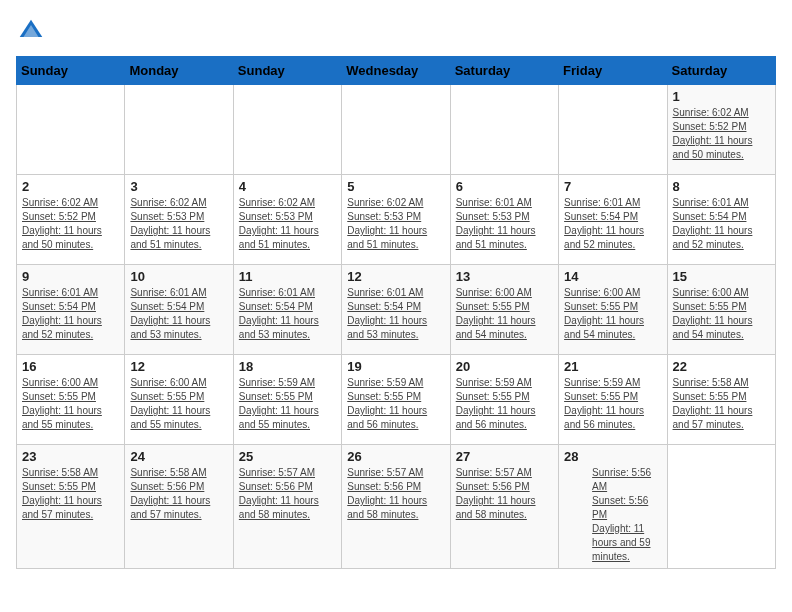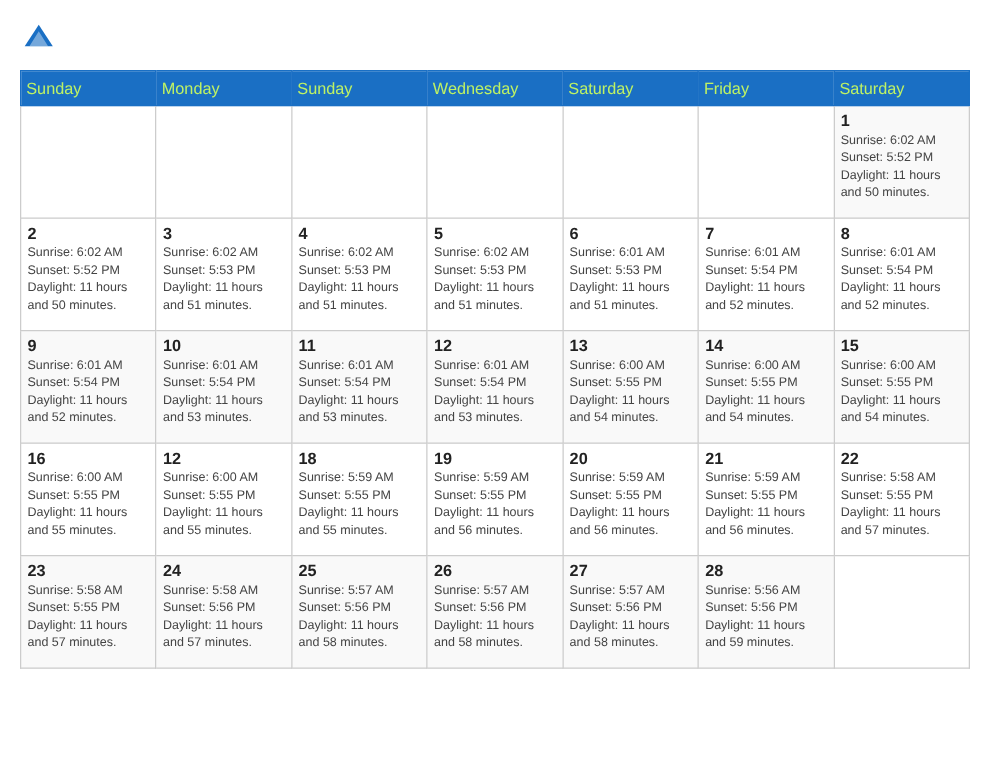--- a/index.html
+++ b/index.html
@@ -52,24 +52,24 @@
       font-size: 14px;
       color: #555;
     }
     table {
       width: 100%;
       border-collapse: collapse;
       table-layout: fixed;
     }
     thead th {
       background: #1a6fc4;
-      color: #bef264;
+      color: #000000;
       padding: 6px 4px;
       font-size: 13px;
-      font-weight: normal;
+      font-weight: bold;
       text-align: left;
       border: 1px solid #1a6fc4;
     }
     tbody td {
       vertical-align: top;
       border: 1px solid #ccc;
       padding: 4px 5px;
       height: 90px;
       font-size: 10.5px;
       color: #333;
@@ -82,20 +82,21 @@
       font-size: 13px;
       font-weight: bold;
       color: #222;
       display: block;
       margin-bottom: 2px;
     }
     .day-info {
       font-size: 10px;
       color: #444;
       line-height: 1.4;
+      text-decoration: underline;
     }
     .empty-cell {
       background: #fff !important;
     }
   </style>
 </head>
 <body>
 
 <div class="header">
   <div class="logo">
@@ -299,20 +300,20 @@
 Daylight: 11 hours and 58 minutes.</div>
         </td>
         <td>
           <span class="day-num">27</span>
           <div class="day-info" style="white-space: pre-line;">Sunrise: 5:57 AM
 Sunset: 5:56 PM
 Daylight: 11 hours and 58 minutes.</div>
         </td>
         <td>
           <span class="day-num">28</span>
-          <div class="day-info" style="white-space: pre-line;">Sunrise: 5:56 AM
+          <div class="day-info" style="white-space: pre-line; margin-left: 28px;">Sunrise: 5:56 AM
 Sunset: 5:56 PM
 Daylight: 11 hours and 59 minutes.</div>
         </td>
         <td class="empty-cell"></td>
       </tr>
     </tbody>
 </table>
 
 </body></html>

